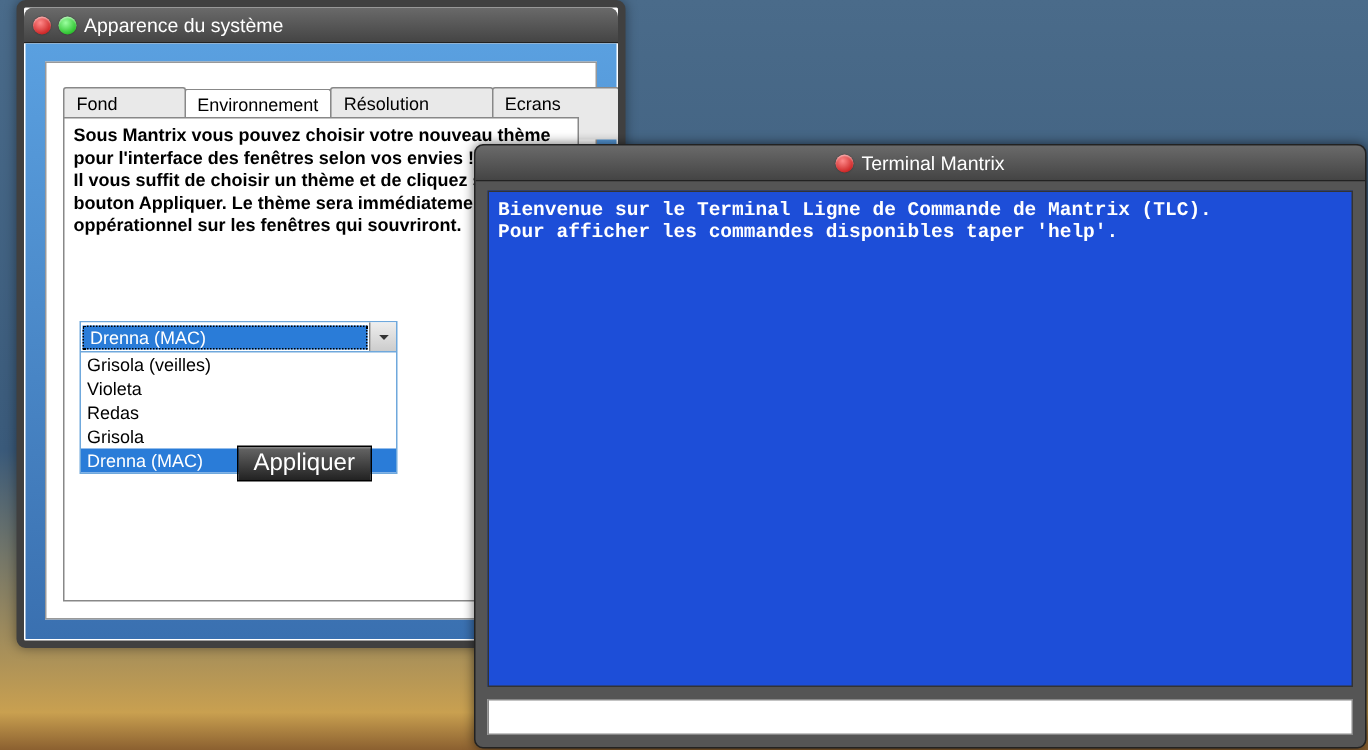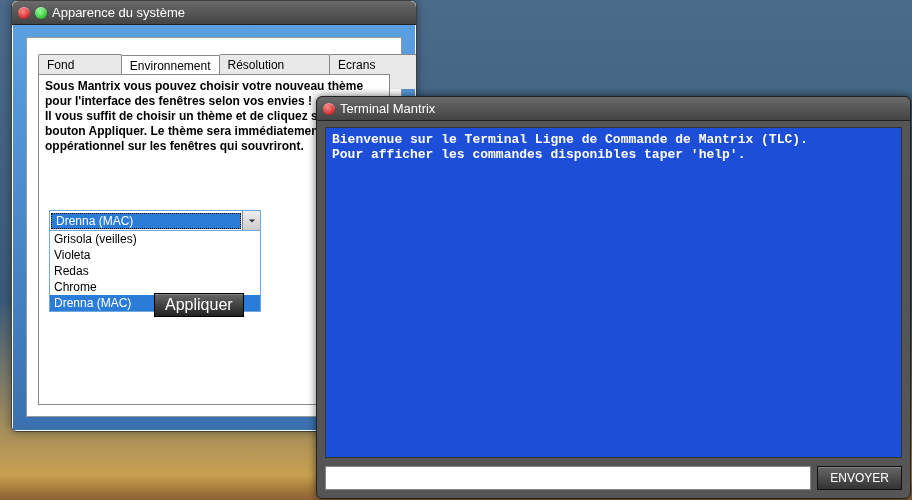--- a/index.html
+++ b/index.html
@@ -13,21 +13,21 @@
     position: relative;
     overflow: hidden;
   }
 
   
   .win-appearance {
     position: absolute;
     left: 11px; top: 0;
     width: 406px; height: 432px;
     background: #fff;
-    border: 1px solid #404040;
+    border: 5px solid #404040;
     border-radius: 6px;
     box-shadow: 0 0 8px rgba(0,0,0,0.4);
     overflow: hidden;
   }
   .titlebar-gray {
     height: 24px;
     background: linear-gradient(to bottom, #6a6a6a, #444);
     display: flex;
     align-items: center;
     padding: 0 6px;
@@ -106,21 +106,21 @@
 
   
   .win-terminal {
     position:absolute; left:316px; top:96px;
     width:595px; height:403px;
     background:#555;
     border:1px solid #222;
     border-radius:6px;
     box-shadow:0 0 8px rgba(0,0,0,.6);
   }
-  .win-terminal .titlebar-gray { border-radius:6px 6px 0 0; }
+  .win-terminal .titlebar-gray { border-radius:6px 6px 0 0;justify-content:center; }
   .term-area {
     position:absolute; left:8px; right:8px; top:30px; bottom:40px;
     background:#1d4ed8; border:1px solid #333;
     color:#fff; font-family: "Courier New", monospace;
     font-size:13px; padding:4px 6px;
     white-space:pre-wrap;
     font-weight:bold;
   }
   .term-inputrow {
     position:absolute; left:8px; right:8px; bottom:8px; height:24px;
@@ -166,35 +166,34 @@
         <span class="combo-arrow">
           <svg viewBox="0 0 10 10">
               <path d="M1 3 L5 7 L9 3 Z" fill="#333"></path>
             </svg>
         </span>
       </div>
       <div class="combo-list">
         <div class="combo-item">Grisola (veilles)</div>
         <div class="combo-item">Violeta</div>
         <div class="combo-item">Redas</div>
-        <div class="combo-item">Chrome</div>
+        <div class="combo-item">Grisola</div>
         <div class="combo-item highlight">Drenna (MAC)</div>
       </div>
     </div>
 
     <button class="apply-btn">Appliquer</button>
   </div>
 </div>
 
 <div class="win-terminal">
   <div class="titlebar-gray">
     <span class="title-icon icon-red"></span>
     <span>Terminal Mantrix</span>
   </div>
 
   <div class="term-area"><span>Bienvenue sur le Terminal Ligne de Commande de Mantrix (TLC).</span>
 <span>Pour afficher les commandes disponibles taper 'help'.</span></div>
 
   <div class="term-inputrow">
     <input class="term-input" value="" style="">
-    <button class="term-send">ENVOYER</button>
   </div>
 </div>
 
 </body></html>

